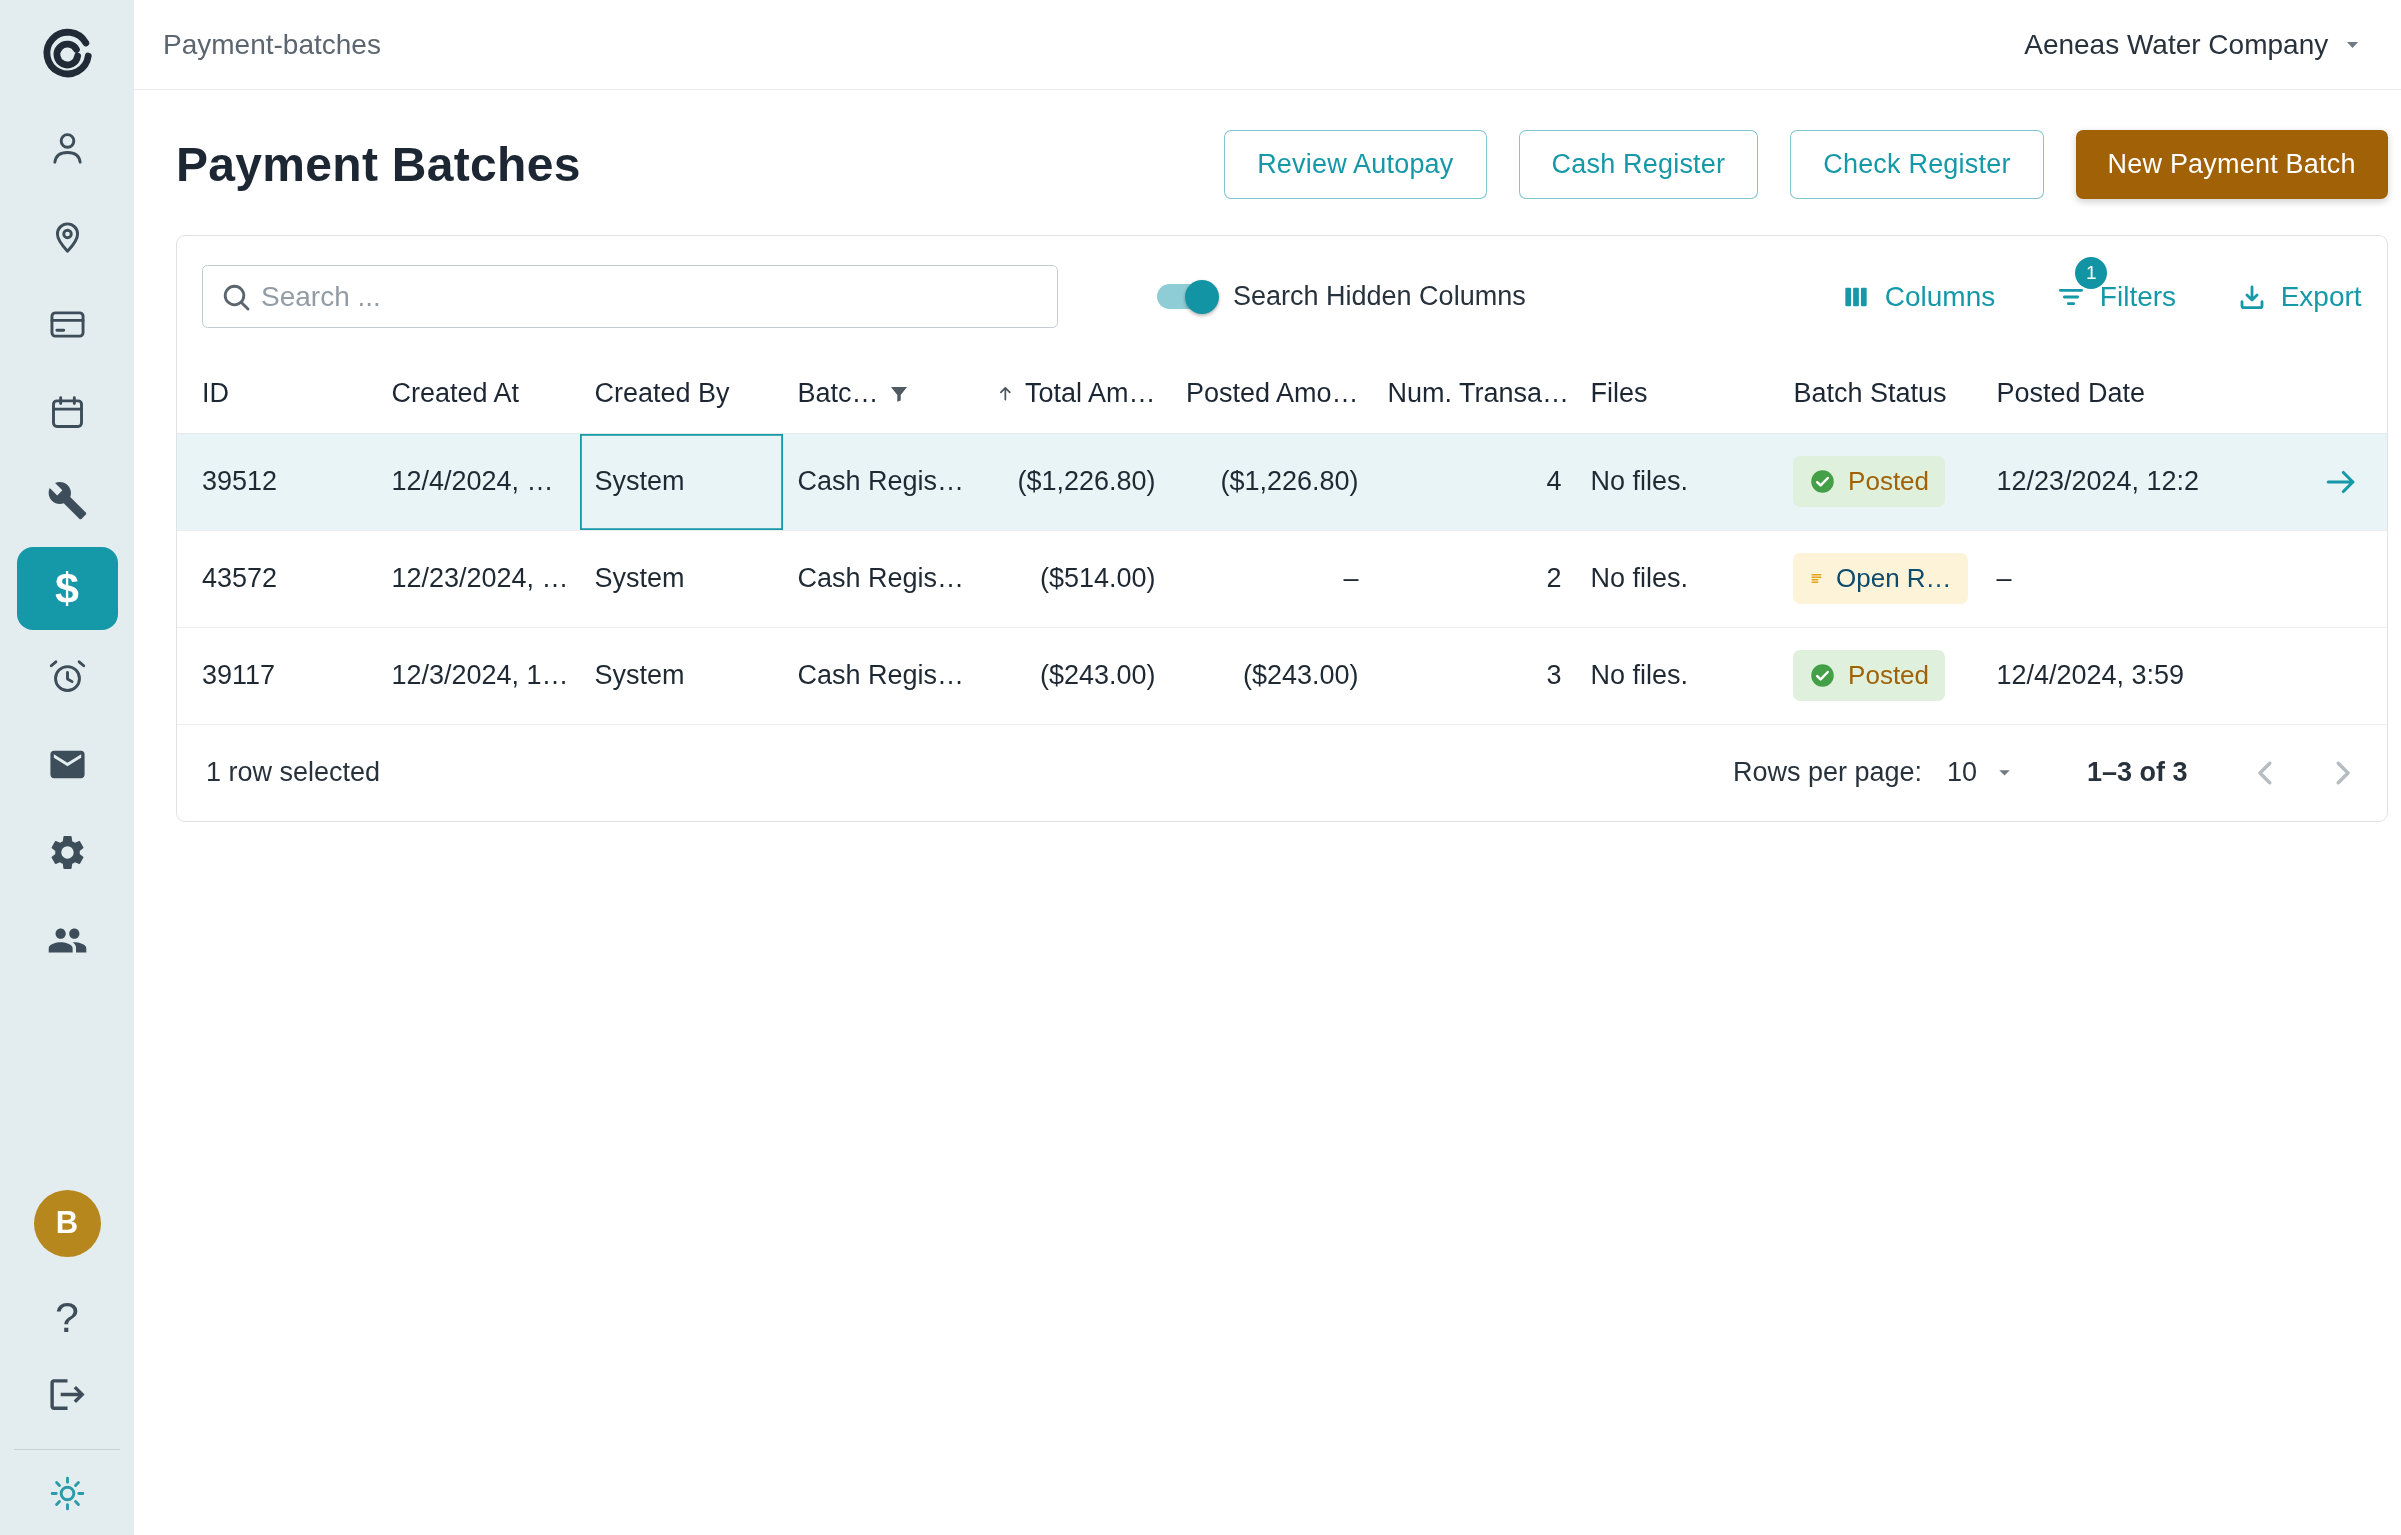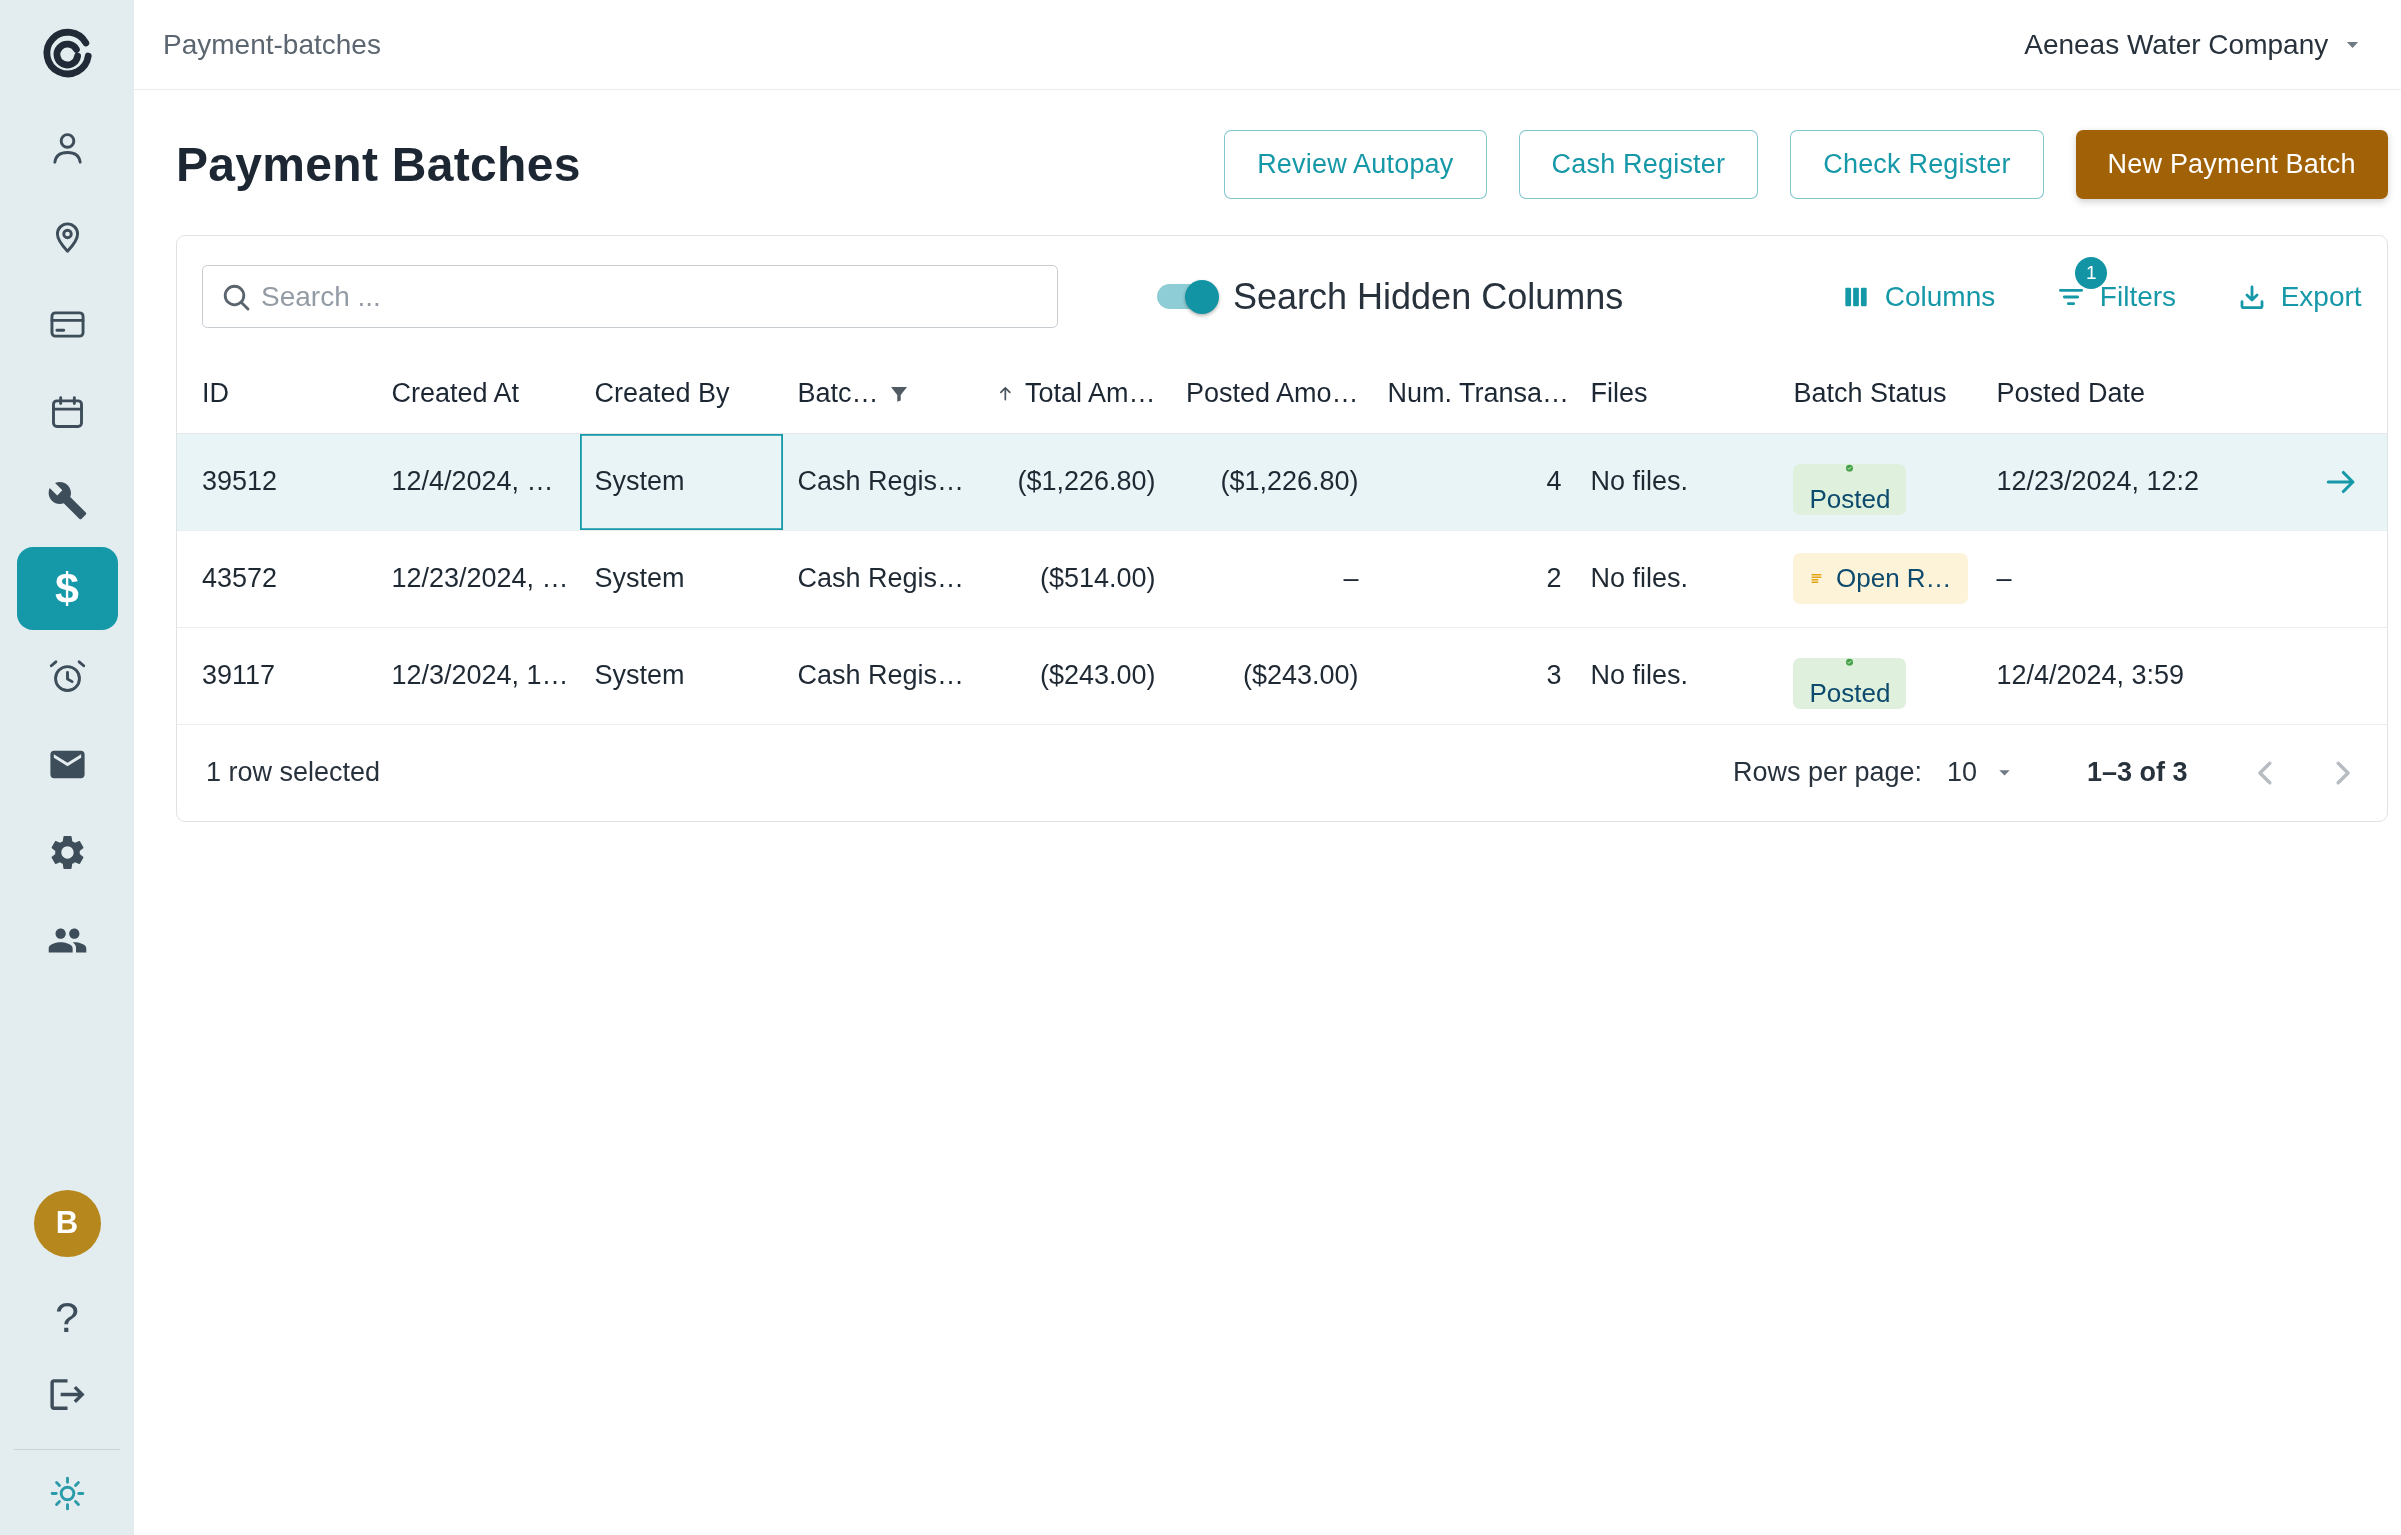--- a/index.html
+++ b/index.html
@@ -68,21 +68,21 @@
     width:100%; height:63px; border:0.9px solid #c6cbd0; border-radius:5.4px; outline:none;
     font-size:28px; color:#333; padding:0 18px 0 58px; font-family:inherit; background:#fff;
   }
   .search input::placeholder { color:#939ca4; }
   .search-ic { position:absolute; left:16px; top:13.5px; }
 
   .toggle-wrap { display:flex; align-items:center; gap:18px; margin-left:99px; }
   .switch { position:relative; width:58px; height:25px; cursor:pointer; }
   .switch-track { width:100%; height:100%; border-radius:12.6px; background:#8ecdd5; }
   .switch-knob { position:absolute; right:-3.6px; top:-4.5px; width:34px; height:34px; border-radius:50%; background:#1294a5; box-shadow:0 1.8px 3.6px rgba(0,0,0,.3); }
-  .toggle-label { font-size:36px; color:#28323c; }
+  .toggle-label { font-size:27px; color:#28323c; }
 
   .tools { margin-left:auto; display:flex; align-items:center; }
   .tool { display:flex; align-items:center; gap:12.6px; color:#1598a8; font-size:28px; margin-left:60px; cursor:pointer; position:relative; white-space:nowrap; }
   .teal-stroke { fill:none; stroke:#1598a8; stroke-width:2.1; stroke-linecap:round; stroke-linejoin:round; }
   .teal-fill { fill:#1598a8; }
   .badge-count {
     position:absolute; left:20px; top:-23.5px; min-width:32px; height:32px; border-radius:50%;
     background:#1294a5; color:#fff; font-size:19px; display:flex; align-items:center; justify-content:center;
   }
 
@@ -99,21 +99,21 @@
   th:first-child, td:first-child { padding-left:25px; }
   .num { text-align:right; }
   .th-flex { display:flex; align-items:center; gap:9px; }
   .th-flex.right { justify-content:center; }
   tr.selected td { background:#e8f4f6; }
   td.outlined { box-shadow: inset 0 0 0 1.8px #1598a8; }
   .status-badge {
     display:inline-flex; align-items:center; gap:11.7px; height:51px; padding:0 16px;
     border-radius:7.2px; font-size:26px; max-width:100%; overflow:hidden;
   }
-  .status-badge.posted { background:#dff0dd; color:#0c4a6e;flex-direction:column; }
+  .status-badge.posted { background:#dff0dd; color:#a16207; }
   .status-badge.open { background:#fcf3d8; color:#0c4a6e; }
   .status-badge .check-ic { display:none; }
   .status-badge .open-ic { display:none; }
   .status-badge.posted .check-ic { display:inline; }
   .status-badge.open .open-ic { display:inline; }
   .arrow-btn { background:none; border:none; cursor:pointer; padding:0; display:flex; align-items:center; }
 
   
   .table-footer { display:flex; align-items:center; height:96px; padding:0 27px 0 29px; font-size:27px; color:#28323c; }
   .rpp-label { margin-left:auto; }

